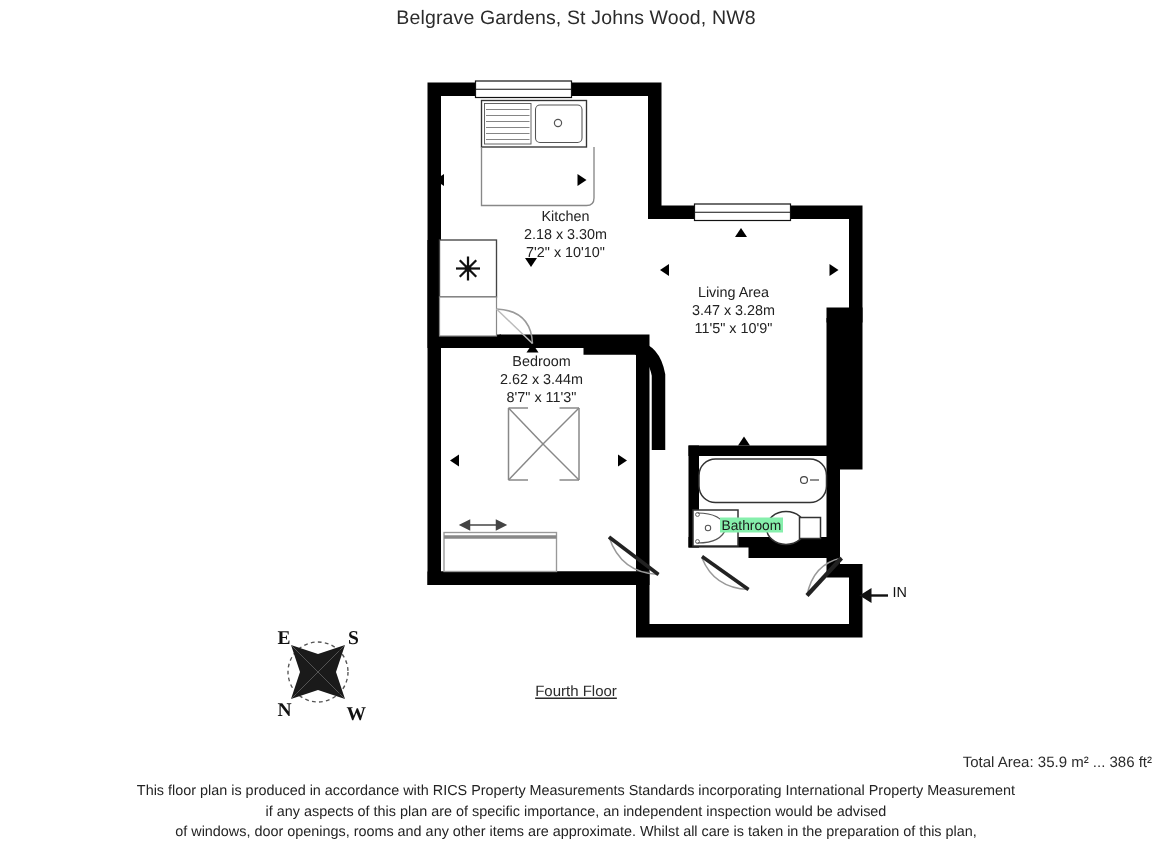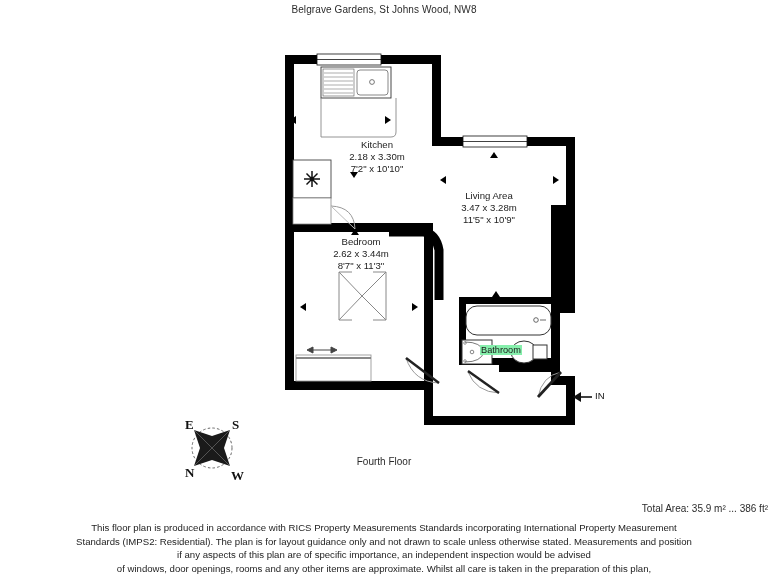--- a/index.html
+++ b/index.html
@@ -15,21 +15,21 @@
     font-family: "Liberation Sans", sans-serif;
     color: #1a1a1a;
     overflow: hidden;
   }
   #page-title {
     position: absolute;
     top: 4px;
     left: 0;
     width: 768px;
     text-align: center;
-    font-size: 10px;
+    font-size: 13px;
     color: #2b2b2b;
     letter-spacing: 0.1px;
   }
   #plan-stage {
     position: absolute;
     left: 0;
     top: 0;
     width: 768px;
     height: 576px;
     margin-left: 44px;
@@ -68,20 +68,21 @@
     font-size: 9.6px;
     color: #111111;
   }
   #floor-label {
     position: absolute;
     left: 0; top: 456px;
     width: 768px;
     text-align: center;
     font-size: 10px;
     color: #2b2b2b;
+    text-decoration: underline;
   }
   #total-area {
     position: absolute;
     left: 0; top: 503px;
     width: 768px;
     text-align: right;
     font-size: 10px;
     color: #2b2b2b;
   }
   #disclaimer {
@@ -337,16 +338,15 @@
     <text x="10" y="65" font-family="Liberation Serif, serif" font-size="13" font-weight="bold" fill="#111111">N</text>
     <text x="56" y="68" font-family="Liberation Serif, serif" font-size="13" font-weight="bold" fill="#111111">W</text>
   </svg>
 </div>
 
 <div id="floor-label">Fourth Floor</div>
 <div id="total-area">Total Area: 35.9 m² ... 386 ft²</div>
 
 <div id="disclaimer">
   <span>This floor plan is produced in accordance with RICS Property Measurements Standards incorporating International Property Measurement</span>
-  <span>Standards (IMPS2: Residential). The plan is for layout guidance only and not drawn to scale unless otherwise stated. Measurements and position</span>
   <span>if any aspects of this plan are of specific importance, an independent inspection would be advised</span>
   <span>of windows, door openings, rooms and any other items are approximate. Whilst all care is taken in the preparation of this plan,</span>
 </div>
 
 </body></html>

